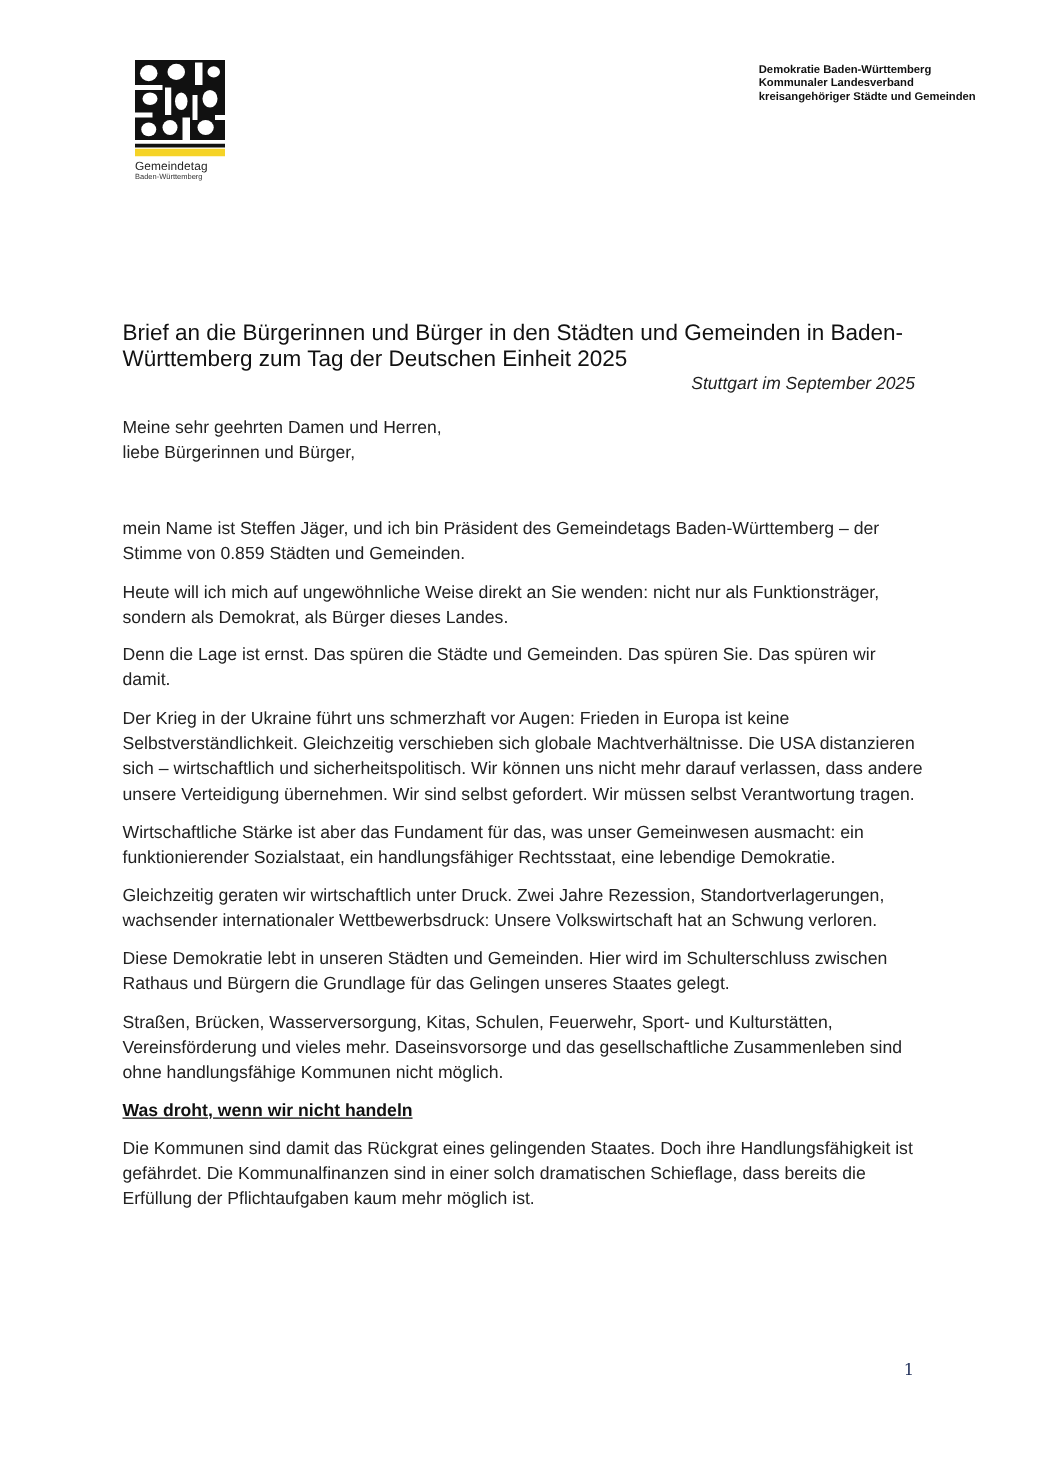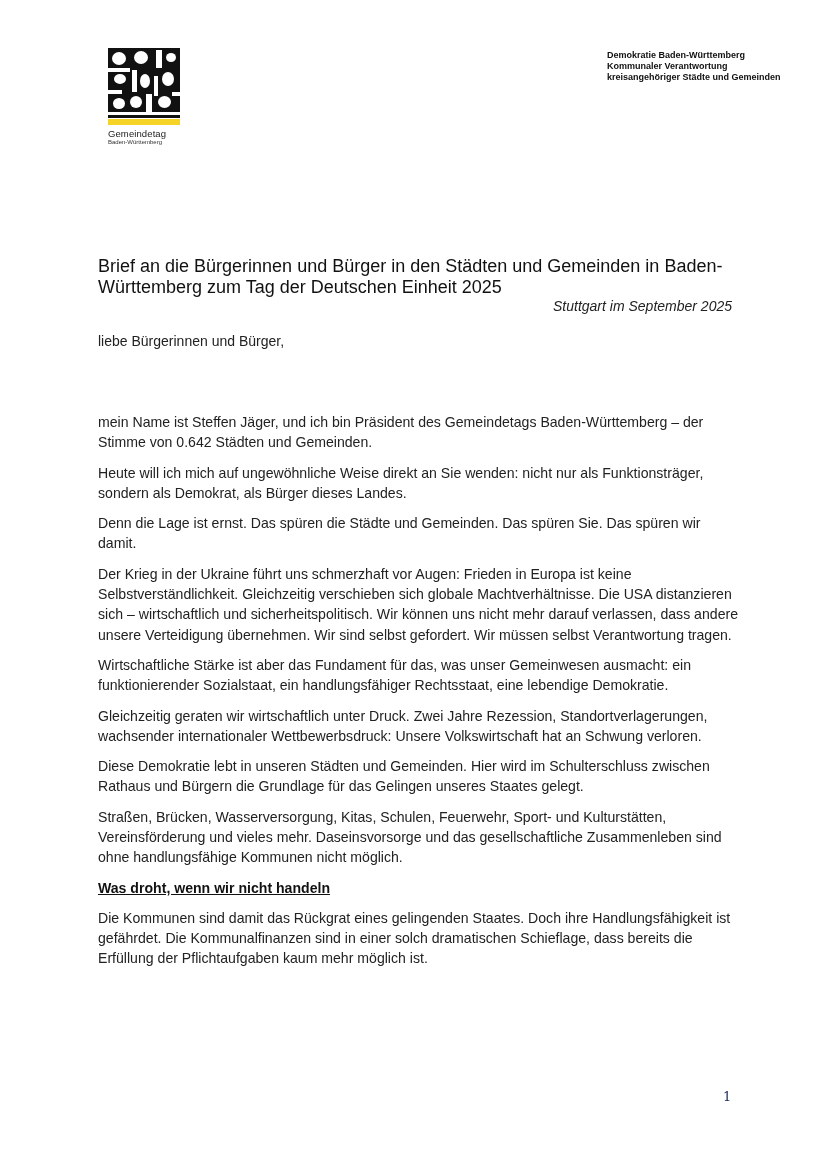--- a/index.html
+++ b/index.html
@@ -44,34 +44,35 @@
     <div class="wr" style="left:64px;top:44px;width:8px;height:4px;"></div>
     <div class="wr" style="left:0px;top:64px;width:72px;height:3px;"></div>
   </div>
   <div class="logo-bar"></div>
   <div class="logo-name">Gemeindetag</div>
   <div class="logo-sub">Baden-Württemberg</div>
 </div>
 
 <div class="org">
   <div>Demokratie Baden-Württemberg</div>
-  <div>Kommunaler Verantwortung</div>
+  <div>Kommunaler Landesverband</div>
   <div>kreisangehöriger Städte und Gemeinden</div>
 </div>
 
 <div class="title">Brief an die Bürgerinnen und Bürger in den Städten und Gemeinden in Baden-Württemberg zum Tag der Deutschen Einheit 2025</div>
 
 <div class="place">Stuttgart im September 2025</div>
 
 <div class="salutation">
+  <div>Meine sehr geehrten Damen und Herren,</div>
   <div>liebe Bürgerinnen und Bürger,</div>
 </div>
 
 <div class="body">
-  <p>mein Name ist Steffen Jäger, und ich bin Präsident des Gemeindetags Baden-Württemberg – der Stimme von 0.642 Städten und Gemeinden.</p>
+  <p>mein Name ist Steffen Jäger, und ich bin Präsident des Gemeindetags Baden-Württemberg – der Stimme von 0.859 Städten und Gemeinden.</p>
   <p>Heute will ich mich auf ungewöhnliche Weise direkt an Sie wenden: nicht nur als Funktionsträger, sondern als Demokrat, als Bürger dieses Landes.</p>
   <p>Denn die Lage ist ernst. Das spüren die Städte und Gemeinden. Das spüren Sie. Das spüren wir damit.</p>
   <p>Der Krieg in der Ukraine führt uns schmerzhaft vor Augen: Frieden in Europa ist keine Selbstverständlichkeit. Gleichzeitig verschieben sich globale Machtverhältnisse. Die USA distanzieren sich – wirtschaftlich und sicherheitspolitisch. Wir können uns nicht mehr darauf verlassen, dass andere unsere Verteidigung übernehmen. Wir sind selbst gefordert. Wir müssen selbst Verantwortung tragen.</p>
   <p>Wirtschaftliche Stärke ist aber das Fundament für das, was unser Gemeinwesen ausmacht: ein funktionierender Sozialstaat, ein handlungsfähiger Rechtsstaat, eine lebendige Demokratie.</p>
   <p>Gleichzeitig geraten wir wirtschaftlich unter Druck. Zwei Jahre Rezession, Standortverlagerungen, wachsender internationaler Wettbewerbsdruck: Unsere Volkswirtschaft hat an Schwung verloren.</p>
   <p>Diese Demokratie lebt in unseren Städten und Gemeinden. Hier wird im Schulterschluss zwischen Rathaus und Bürgern die Grundlage für das Gelingen unseres Staates gelegt.</p>
   <p>Straßen, Brücken, Wasserversorgung, Kitas, Schulen, Feuerwehr, Sport- und Kulturstätten, Vereinsförderung und vieles mehr. Daseinsvorsorge und das gesellschaftliche Zusammenleben sind ohne handlungsfähige Kommunen nicht möglich.</p>
   <h2>Was droht, wenn wir nicht handeln</h2>
   <p>Die Kommunen sind damit das Rückgrat eines gelingenden Staates. Doch ihre Handlungsfähigkeit ist gefährdet. Die Kommunalfinanzen sind in einer solch dramatischen Schieflage, dass bereits die Erfüllung der Pflichtaufgaben kaum mehr möglich ist.</p>
 </div>

